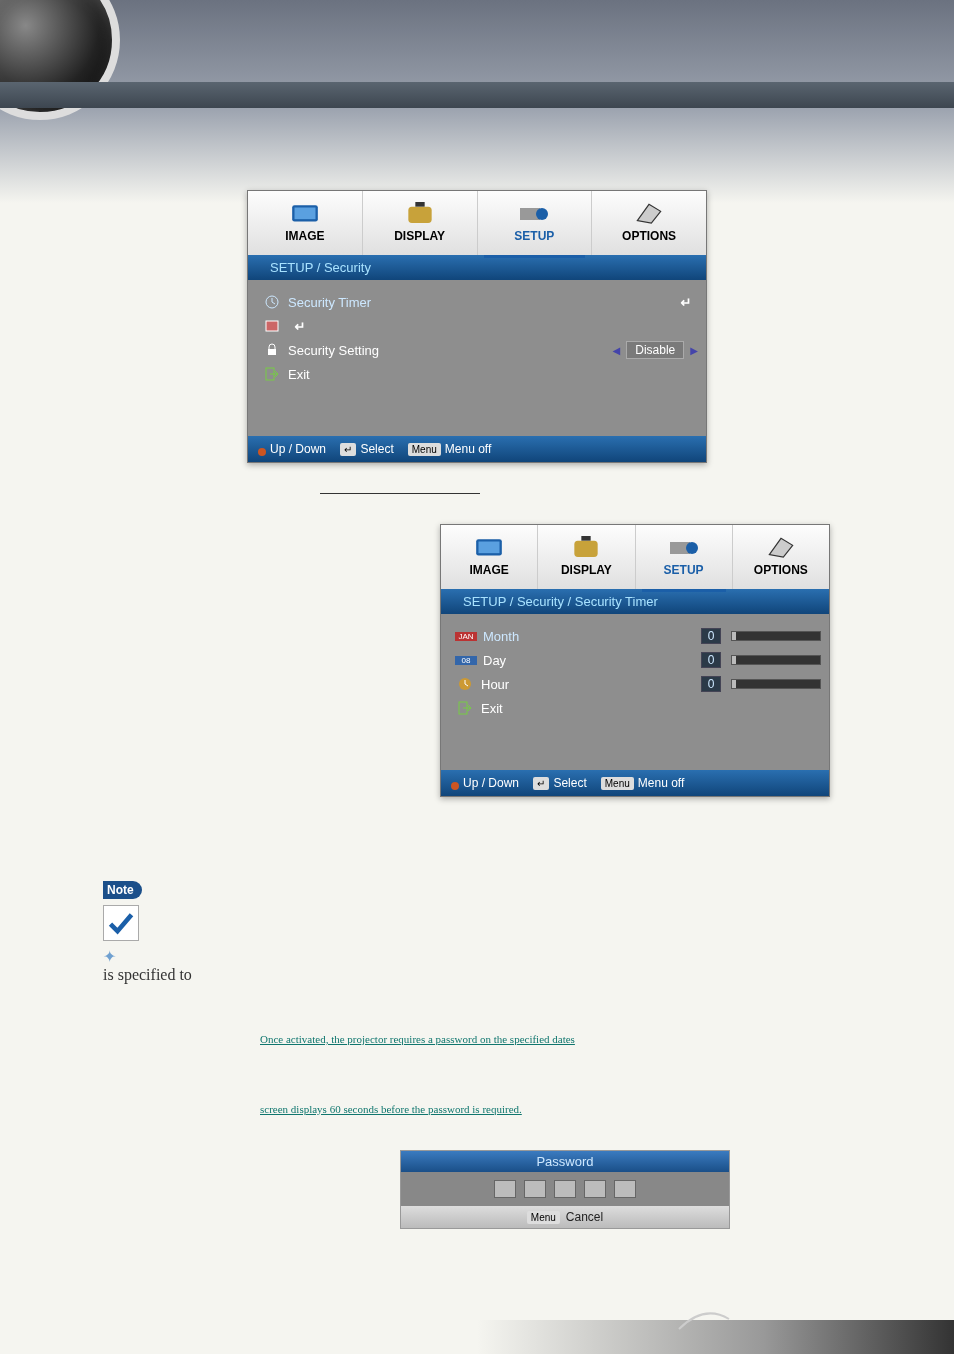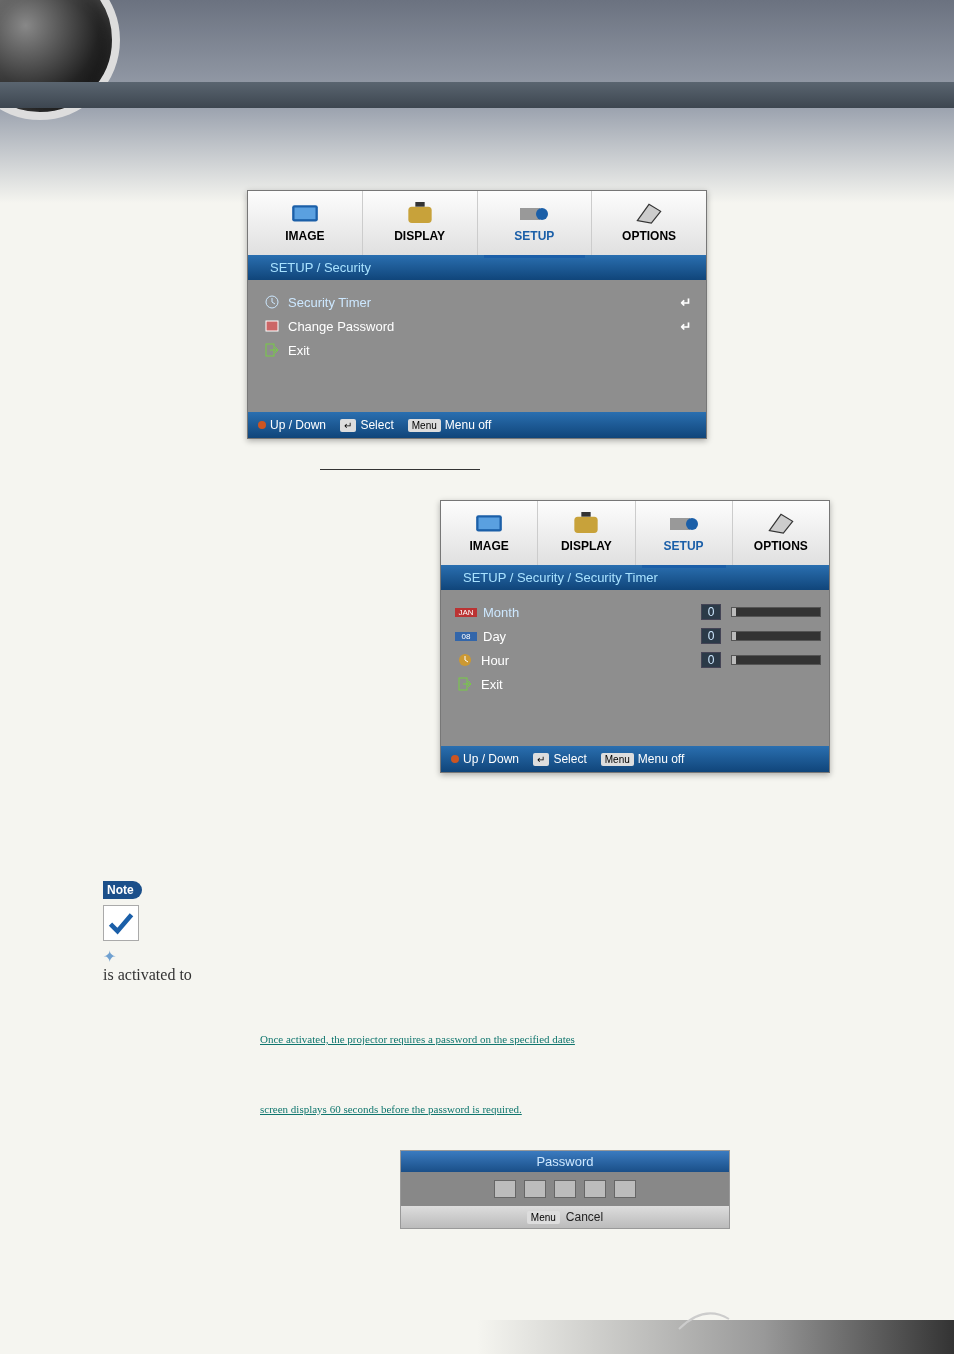--- a/index.html
+++ b/index.html
@@ -99,21 +99,21 @@
     background: linear-gradient(180deg, #2a6fb0 0%, #10457a 100%);
     height: 26px;
     display: flex;
     align-items: center;
     color: #fff;
     font-size: 12px;
     padding: 0 10px;
     gap: 14px;
   }
   .key { background:#ddd; color:#000; font-size:10px; padding:1px 4px; border-radius:2px;}
-  .footer .seg { display:flex; align-items:center; gap:4px;}
+  .footer .seg { display:flex; align-items:flex-end; gap:4px;}
   .dot { width:8px; height:8px; border-radius:50%; background:#c52; display:inline-block;}
 
   hr.thin { border:none; border-top:1px solid #333; width:160px; margin: 20px 0 30px 260px;}
 
   
   .note {
     position: absolute;
     left: 62px; top: 880px;
     width: 140px;
     font-size: 16px;
@@ -233,22 +233,35 @@
         </span>
         <span class="label">Security Timer</span>
         <span class="val-enter">↵</span>
       </div>
       <div class="row">
         <span class="ricon">
           <svg width="14" height="12" viewBox="0 0 14 12">
               <rect x="1" y="1" width="12" height="10" fill="#c66" stroke="#fff"></rect>
             </svg>
         </span>
-        <span class="label">Change Password</span>
         <span class="val-enter">↵</span>
+      </div>
+      <div class="row">
+        <span class="ricon">
+          <svg width="14" height="14" viewBox="0 0 14 14">
+              <rect x="3" y="6" width="8" height="6" fill="#fff"></rect>
+              <path d="M4 6 V4 a3 3 0 0 1 6 0 v2" fill="none" stroke="#fff"></path>
+            </svg>
+        </span>
+        <span class="label">Security Setting</span>
+        <span class="val-box">
+          <span class="tri-l">◀</span>
+          <span class="val-pill">Disable</span>
+          <span class="tri-r">▶</span>
+        </span>
       </div>
       <div class="row">
         <span class="ricon">
           <svg width="14" height="14" viewBox="0 0 14 14">
               <rect x="1" y="1" width="8" height="12" fill="none" stroke="#7c4"></rect>
               <path d="M5 7h8M10 4l3 3-3 3" fill="none" stroke="#7c4"></path>
             </svg>
         </span>
         <span class="label">Exit</span>
       </div>
@@ -366,21 +379,21 @@
 <div class="note">
   <div class="badge">Note</div>
   <div class="check">
     <svg viewBox="0 0 24 24">
         <path d="M3 13 L9 19 L21 5" fill="none" stroke="#1b5fa8" stroke-width="4"></path>
       </svg>
   </div>
   <div class="note-line">
     <span class="bullet">✦</span>
   </div>
-  <div>is activated to</div>
+  <div>is specified to</div>
 </div>
 
 <div class="bodytext bt1">Once activated, the projector requires a password on the specified dates</div>
 <div class="bodytext bt2">screen displays 60 seconds before the password is required.</div>
 
 <div class="pw-panel">
   <div class="pw-title">Password</div>
   <div class="pw-row">
     <div class="pw-box"></div>
     <div class="pw-box"></div>

